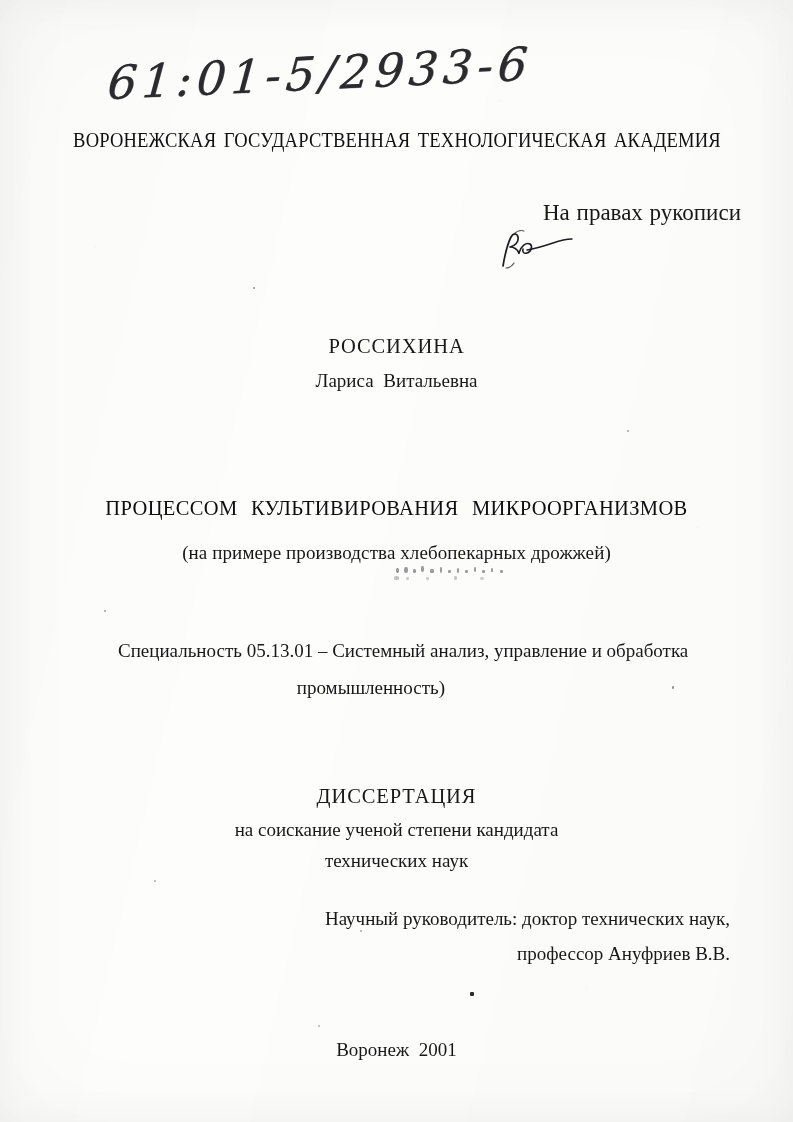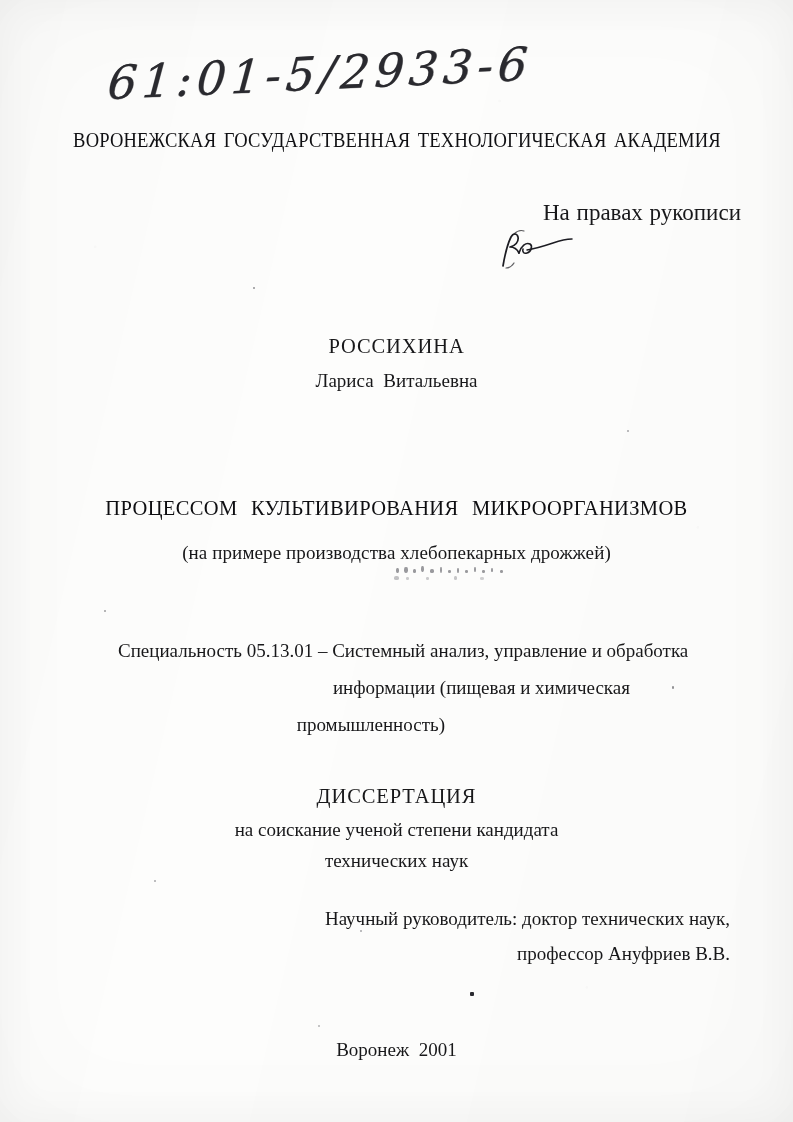--- a/index.html
+++ b/index.html
@@ -259,21 +259,20 @@
     <span style="left:108px;top:5px;  width:3px; height:3px;"></span>
     <span style="left:2px;  top:11px; width:5px; height:4px; opacity:.6;"></span>
     <span style="left:14px; top:12px; width:3px; height:3px; opacity:.5;"></span>
     <span style="left:34px; top:12px; width:3px; height:3px; opacity:.5;"></span>
     <span style="left:62px; top:11px; width:3px; height:4px; opacity:.55;"></span>
     <span style="left:88px; top:12px; width:4px; height:3px; opacity:.45;"></span>
   </div>
 
   <div class="blk spec">
     <div class="l1">Специальность 05.13.01 – Системный анализ, управление и обработка</div>
-    <div class="l2">информации (пищевая и химическая</div>
     <div class="l3">промышленность)</div>
   </div>
 
   <div class="line diss-word">ДИССЕРТАЦИЯ</div>
   <div class="line diss-l1">на соискание ученой степени кандидата</div>
   <div class="line diss-l2">технических наук</div>
 
   <div class="blk adv">
     <div class="a1">Научный  руководитель: доктор технических наук,</div>
     <div class="a2">профессор Ануфриев В.В.</div>

